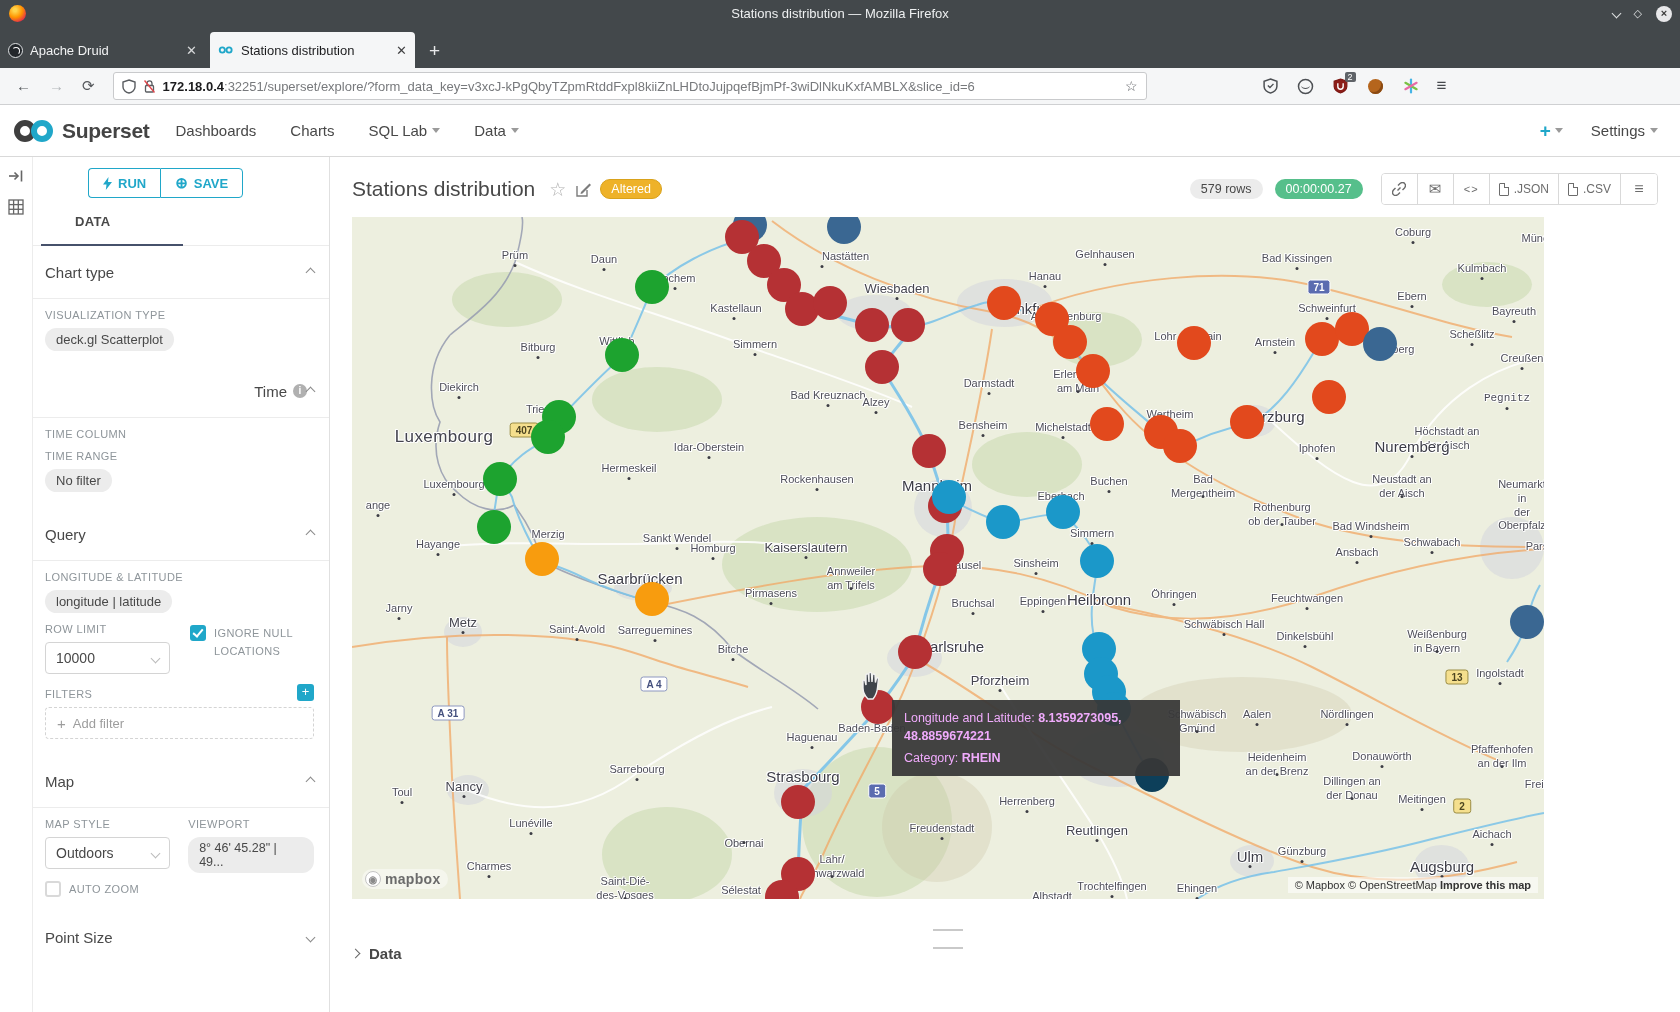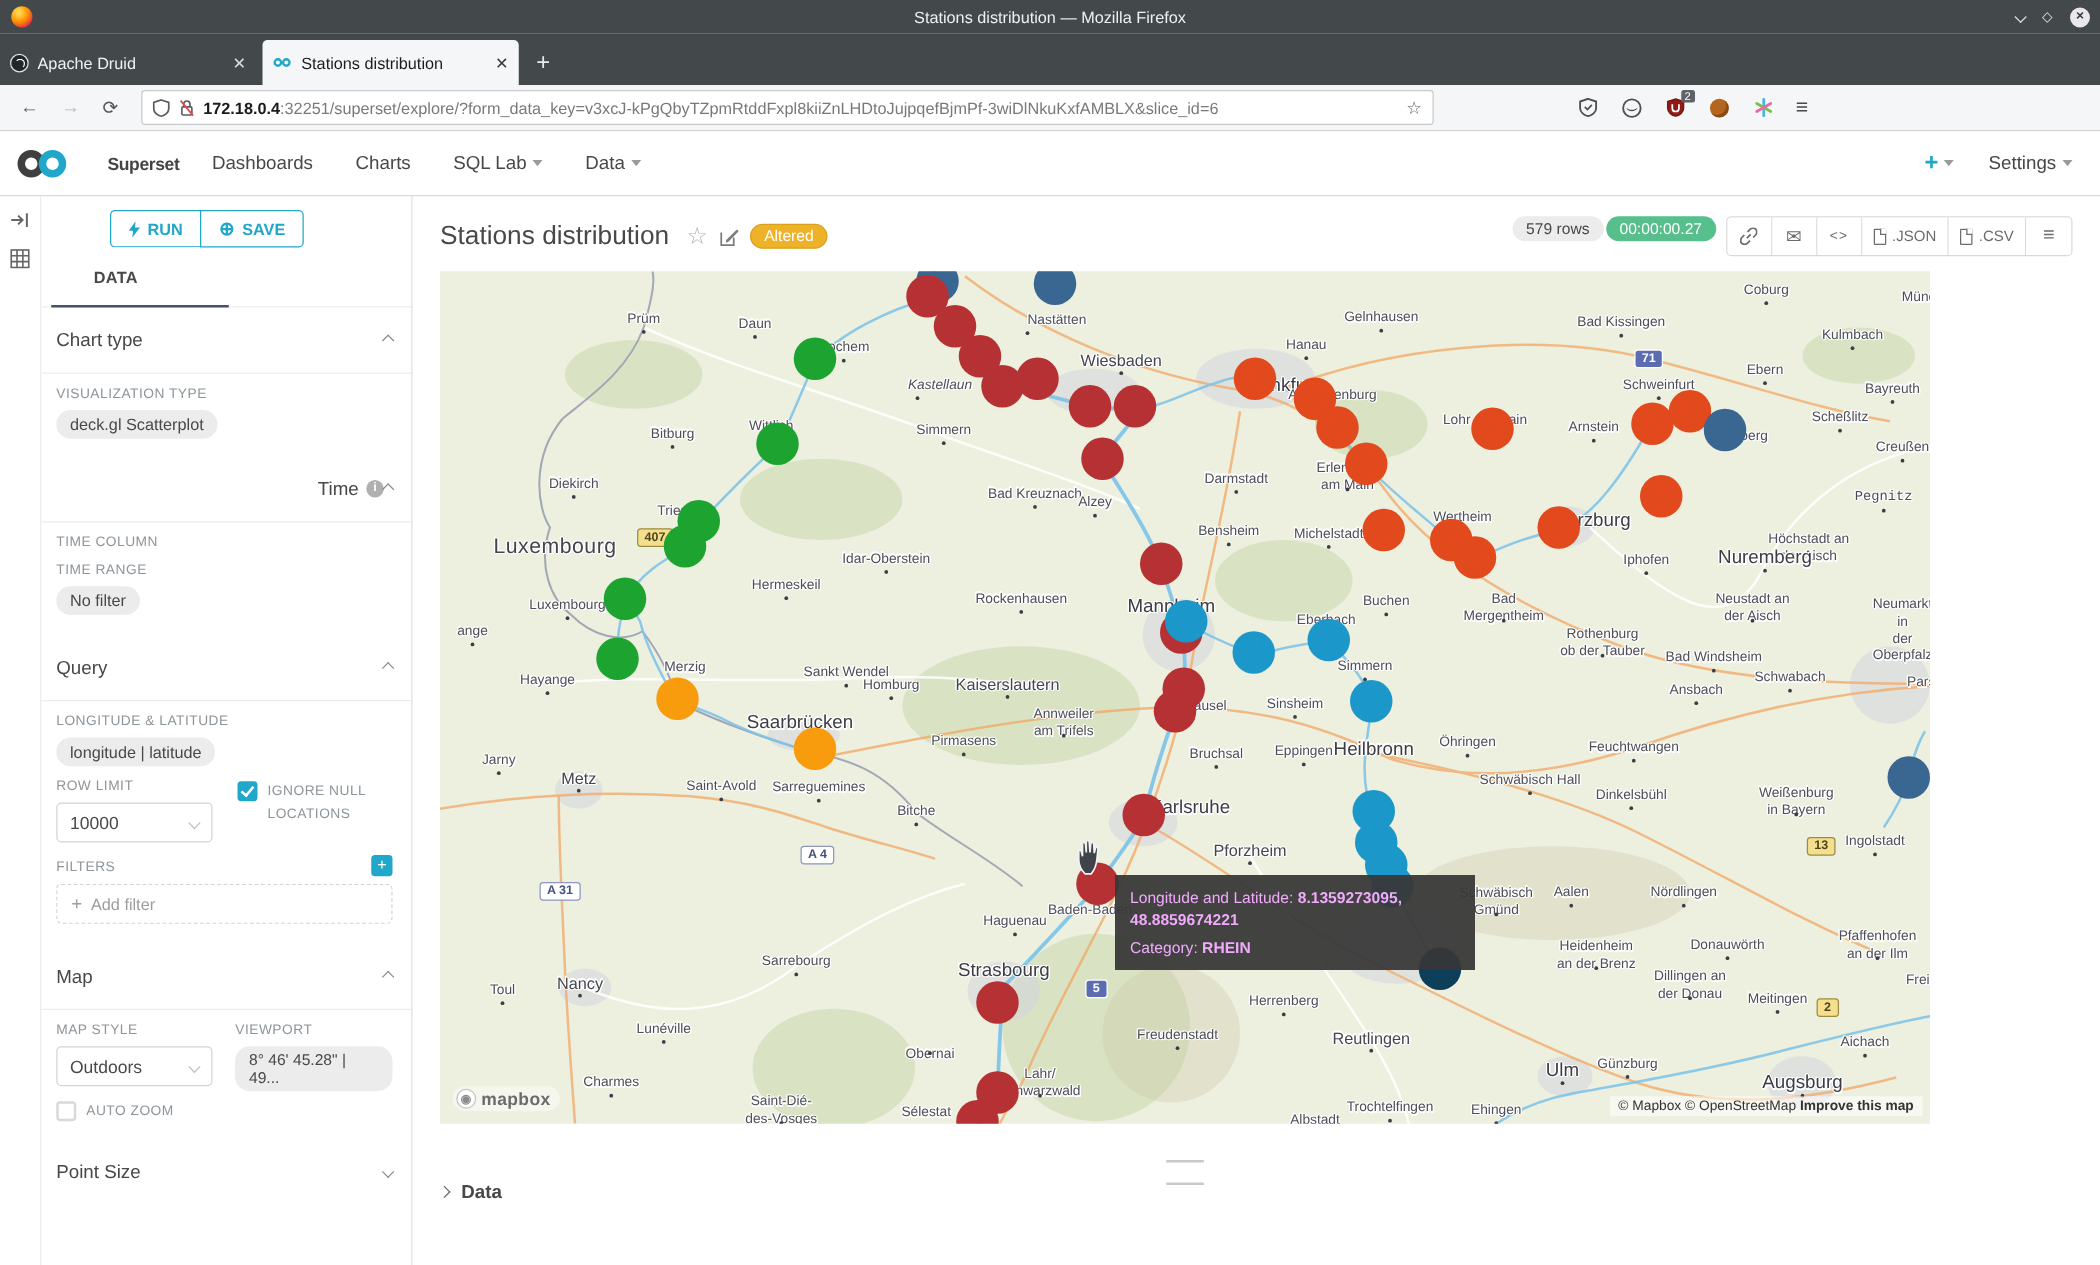--- a/index.html
+++ b/index.html
@@ -39,21 +39,21 @@
   .ext-icons { display:flex; align-items:center; gap:17px; margin-left:115px; }
   .eico { width:18px; height:18px; position:relative; display:flex; align-items:center; justify-content:center; }
   .ublock { position:relative; }
   .badge2 { position:absolute; top:-5px; right:-6px; background:#5f6368; color:#fff; font-size:9px; padding:0 3px; border-radius:2px; }
   .cookie { width:15px; height:15px; border-radius:50%; background:#b5651d; box-shadow:inset -2px -2px 0 #8a4a12; }
   .burger { font-size:17px; color:#45484c; }
 
   
   .snav { height:52px; background:#fff; border-bottom:1px solid #d9d9d9; display:flex; align-items:center; }
   .slogo { display:flex; align-items:center; margin-left:13px; gap:7px; }
-  .sbrand { font-size:14px; font-weight:bold; color:#444; letter-spacing:-.3px;margin-left:24px; }
+  .sbrand { font-size:21px; font-weight:bold; color:#444; letter-spacing:-.3px; }
   .smenu { display:flex; gap:34px; margin-left:26px; font-size:15px; color:#484848; }
   .smenu .mitem { display:flex; align-items:center; gap:5px; }
   .caret { display:inline-block; width:0; height:0; border-left:4px solid transparent; border-right:4px solid transparent; border-top:5px solid #9a9a9a; }
   .snav-right { margin-left:auto; display:flex; align-items:center; gap:28px; margin-right:22px; font-size:15px; color:#484848; }
   .plusmenu { color:#20a7c9; font-weight:bold; font-size:19px; display:flex; align-items:center; gap:4px; }
 
   
   .content { display:flex; height:895px; }
   .rail { width:33px; border-right:1px solid #ececec; padding-top:12px; display:flex; flex-direction:column; align-items:center; gap:16px; }
   .panel { width:297px; border-right:1px solid #e0e0e0; position:relative; height:100%; overflow:hidden; }
@@ -82,21 +82,21 @@
   .check.off { background:#fff; border:2px solid #d9d9d9; }
   .addfilter { border:1px dashed #d4d4d4; border-radius:4px; height:32px; display:flex; align-items:center; padding:0 11px; color:#9d9d9d; font-size:13px; gap:7px; }
   .plusbtn { width:17px; height:17px; background:#20a7c9; border-radius:3px; color:#fff; font-size:13px; line-height:16px; text-align:center; }
 
   
   .chead { display:flex; align-items:center; margin:16px 22px 0; }
   .ctitle { font-size:21px; color:#484848; }
   .cstar { color:#b0b0b0; font-size:19px; margin-left:14px; }
   .cedit { margin-left:10px; }
   .altered { background:#eeb229; border:1px solid #d9a21b; color:#fff; font-size:12.5px; border-radius:11px; padding:2px 10px; margin-left:9px; }
-  .chead-right { margin-left:auto; display:flex; align-items:flex-start; gap:2px; }
+  .chead-right { margin-left:auto; display:flex; align-items:center; gap:12px; }
   .rowspill { background:#ececec; border-radius:11px; padding:3px 11px; font-size:12.5px; color:#484848; }
   .timerpill { background:#56bf8b; border-radius:11px; padding:3px 11px; font-size:12.5px; color:#fff; }
   .btngroup { display:flex; border:1px solid #d9d9d9; border-radius:4px; overflow:hidden; margin-left:6px; }
   .gbtn { height:30px; min-width:36px; padding:0 9px; background:#fff; display:flex; align-items:center; justify-content:center; gap:5px; border-right:1px solid #d9d9d9; color:#6c6c6c; font-size:12px; }
   .gbtn:last-child { border-right:none; }
   .codeic { font-size:11px; letter-spacing:1px; color:#6c6c6c; }
   .fileic { width:10px; height:13px; border:1.2px solid #6c6c6c; border-radius:1px; position:relative; }
   .fileic::after { content:""; position:absolute; right:-1px; top:-1px; width:4px; height:4px; background:#fff; border-left:1.2px solid #6c6c6c; border-bottom:1.2px solid #6c6c6c; }
 
   
@@ -481,21 +481,21 @@
           <path d="M1155,445 C1165,430 1172,415 1175,405 C1178,390 1182,378 1188,368"></path>
         </g>
       </svg>
 
       <span class="city s" style="left: 163px; top: 39px;">Prüm</span>
         <span class="citydot" style="left: 163px; top: 47px;"></span>
         <span class="city s" style="left: 252px; top: 43px;">Daun</span>
         <span class="citydot" style="left: 252px; top: 51px;"></span>
         <span class="city s" style="left: 323px; top: 62px;">Cochem</span>
         <span class="citydot" style="left: 323px; top: 70px;"></span>
-        <span class="city s" style="left: 400px; top: 92px; font-style: italic;">Kastellaun</span>
+        <span class="city s" style="left: 384px; top: 92px;">Kastellaun</span>
         <span class="citydot" style="left: 382px; top: 100px;"></span>
         <span class="city s" style="left: 470px; top: 40px; padding-left: 47px;">Nastätten</span>
         <span class="citydot" style="left: 470px; top: 48px;"></span>
         <span class="city m" style="left: 545px; top: 72px;">Wiesbaden</span>
         <span class="citydot" style="left: 545px; top: 80px;"></span>
         <span class="city l" style="left: 672px; top: 92px;">Frankfurt</span>
         <span class="city s" style="left: 693px; top: 60px;">Hanau</span>
         <span class="citydot" style="left: 693px; top: 68px;"></span>
         <span class="city s" style="left: 753px; top: 38px;">Gelnhausen</span>
         <span class="citydot" style="left: 753px; top: 46px;"></span>

